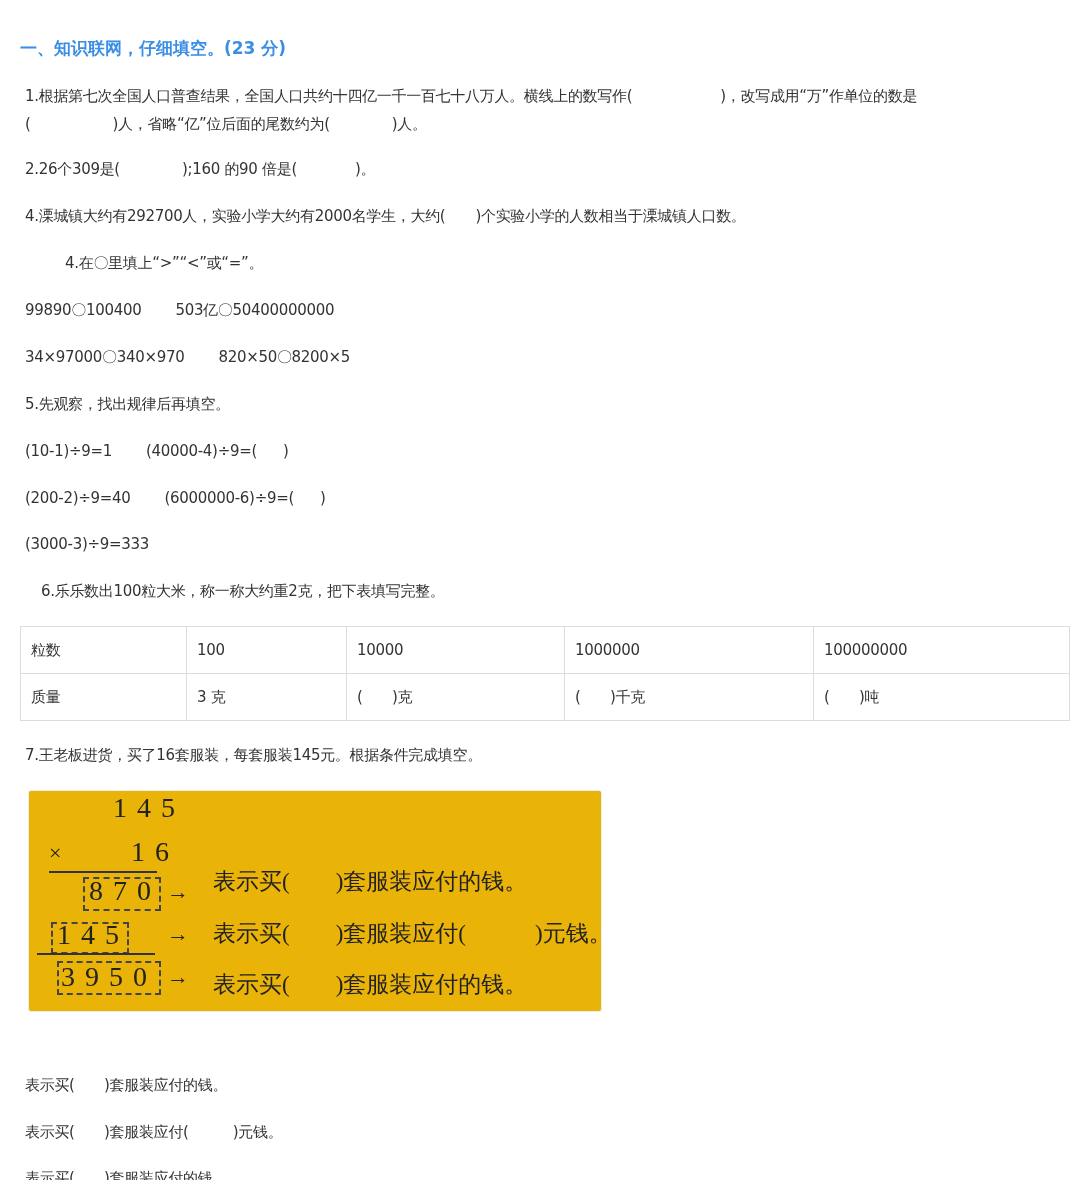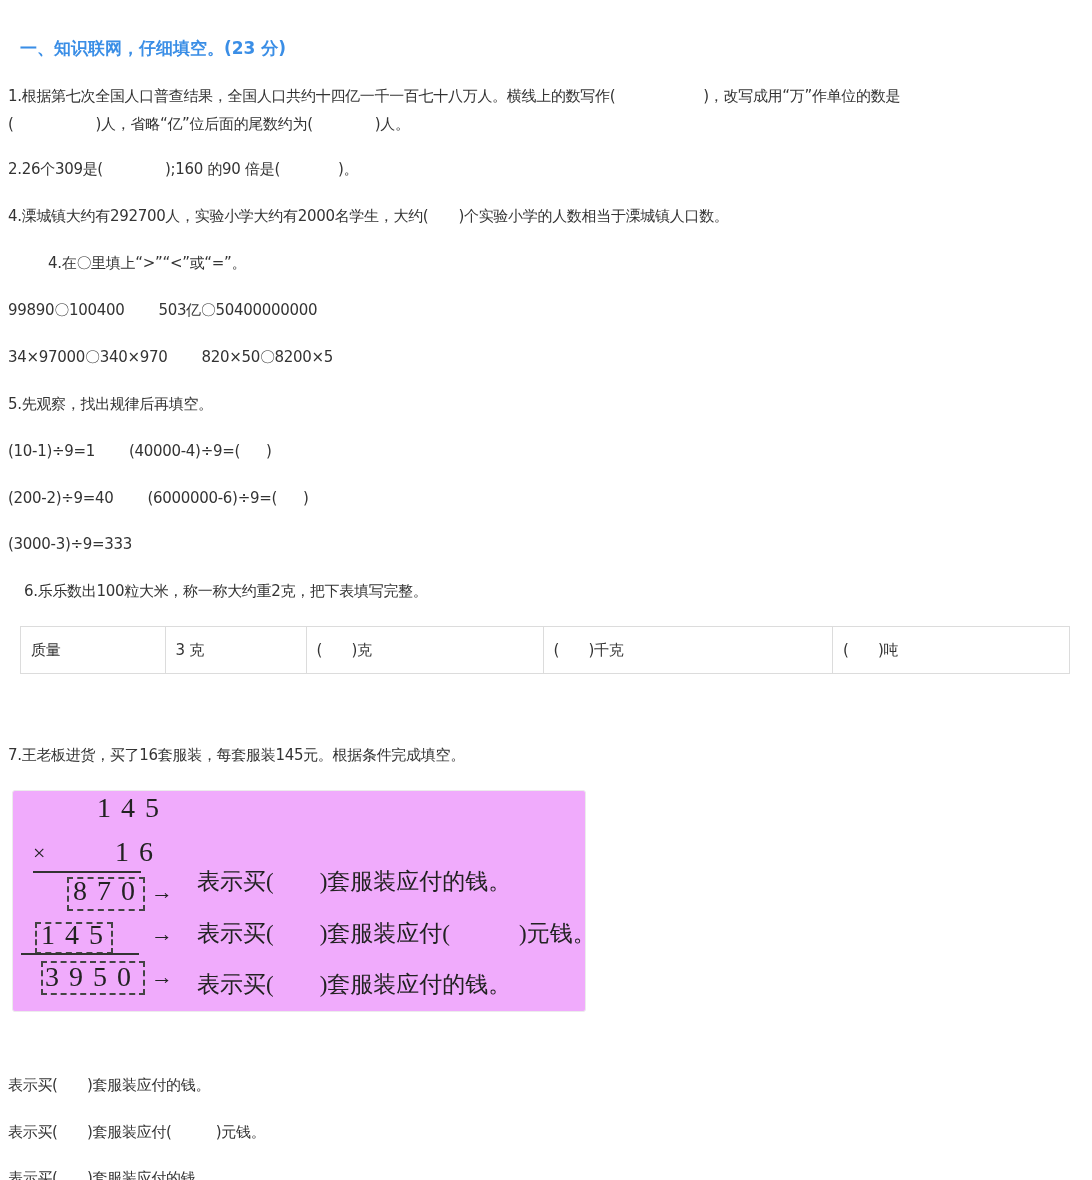--- a/index.html
+++ b/index.html
@@ -5,33 +5,33 @@
   html, body { margin: 0; padding: 0; background: #ffffff; }
   body {
     width: 1092px; height: 1180px; overflow: hidden; position: relative;
     font-family: "DejaVu Sans", "Liberation Sans", sans-serif;
     color: #333333; font-size: 15px;
   }
   .abs { position: absolute; white-space: nowrap; line-height: 20px; }
   .heading {
     left: 20px; top: 38px; font-size: 17px; font-weight: bold; color: #3a8ee6;
   }
-  .para { left: 8px; font-size: 15px; letter-spacing: -0.3px; text-align: center; }
+  .para { left: 25px; font-size: 15px; letter-spacing: -0.3px; text-align: center; }
   .gap { display: inline-block; }
   table.grain {
     position: absolute; left: 20px; top: 626px; width: 1050px;
     border-collapse: collapse; font-size: 15px; color: #333;
   }
   table.grain td {
     border: 1px solid #dcdcdc; height: 46px; padding: 0 0 0 10px;
     vertical-align: middle; letter-spacing: -0.3px;
   }
   .figure {
-    position: absolute; left: 12px; top: 790px; width: 572px; height: 220px;
-    border: 1px solid #ececec; border-radius: 3px; background: #f0abfc;
+    position: absolute; left: 28px; top: 790px; width: 572px; height: 220px;
+    border: 1px solid #ececec; border-radius: 3px; background: #eab308;
     font-family: "Liberation Serif", "DejaVu Serif", serif; color: #222;
   }
   .fig-num { position: absolute; font-size: 28px; letter-spacing: 10px; line-height: 30px; }
   .fig-line { position: absolute; height: 2px; background: #333; }
   .dash-box { position: absolute; border: 2px dashed #444; }
   .arrow { position: absolute; font-size: 22px; line-height: 24px; }
   .fig-text { position: absolute; font-size: 23px; line-height: 26px; white-space: nowrap; }
 </style>
 </head>
 <body>
@@ -66,20 +66,27 @@
   <span>(10-1)÷9=1</span><span class="gap" style="width:34px;"></span><span>(40000-4)÷9=(</span><span class="gap" style="width:26px;"></span><span>)</span>
 </div>
 <div class="abs para" style="top:488px;">
   <span>(200-2)÷9=40</span><span class="gap" style="width:34px;"></span><span>(6000000-6)÷9=(</span><span class="gap" style="width:26px;"></span><span>)</span>
 </div>
 <div class="abs para" style="top:534px;">(3000-3)÷9=333</div>
 
 <div class="abs para" style="top:581px;margin-left:16px;">6.乐乐数出100粒大米，称一称大约重2克，把下表填写完整。</div>
 <table class="grain">
   <tbody>
+      <tr>
+    <td style="width:155px;">粒数</td>
+    <td style="width:149px;">100</td>
+    <td style="width:207px;">10000</td>
+    <td style="width:238px;">1000000</td>
+    <td>100000000</td>
+  </tr>
   <tr>
     <td>质量</td>
     <td>3 克</td>
     <td>(　　)克</td>
     <td>(　　)千克</td>
     <td>(　　)吨</td>
   </tr>
 </tbody>
   </table>
 

